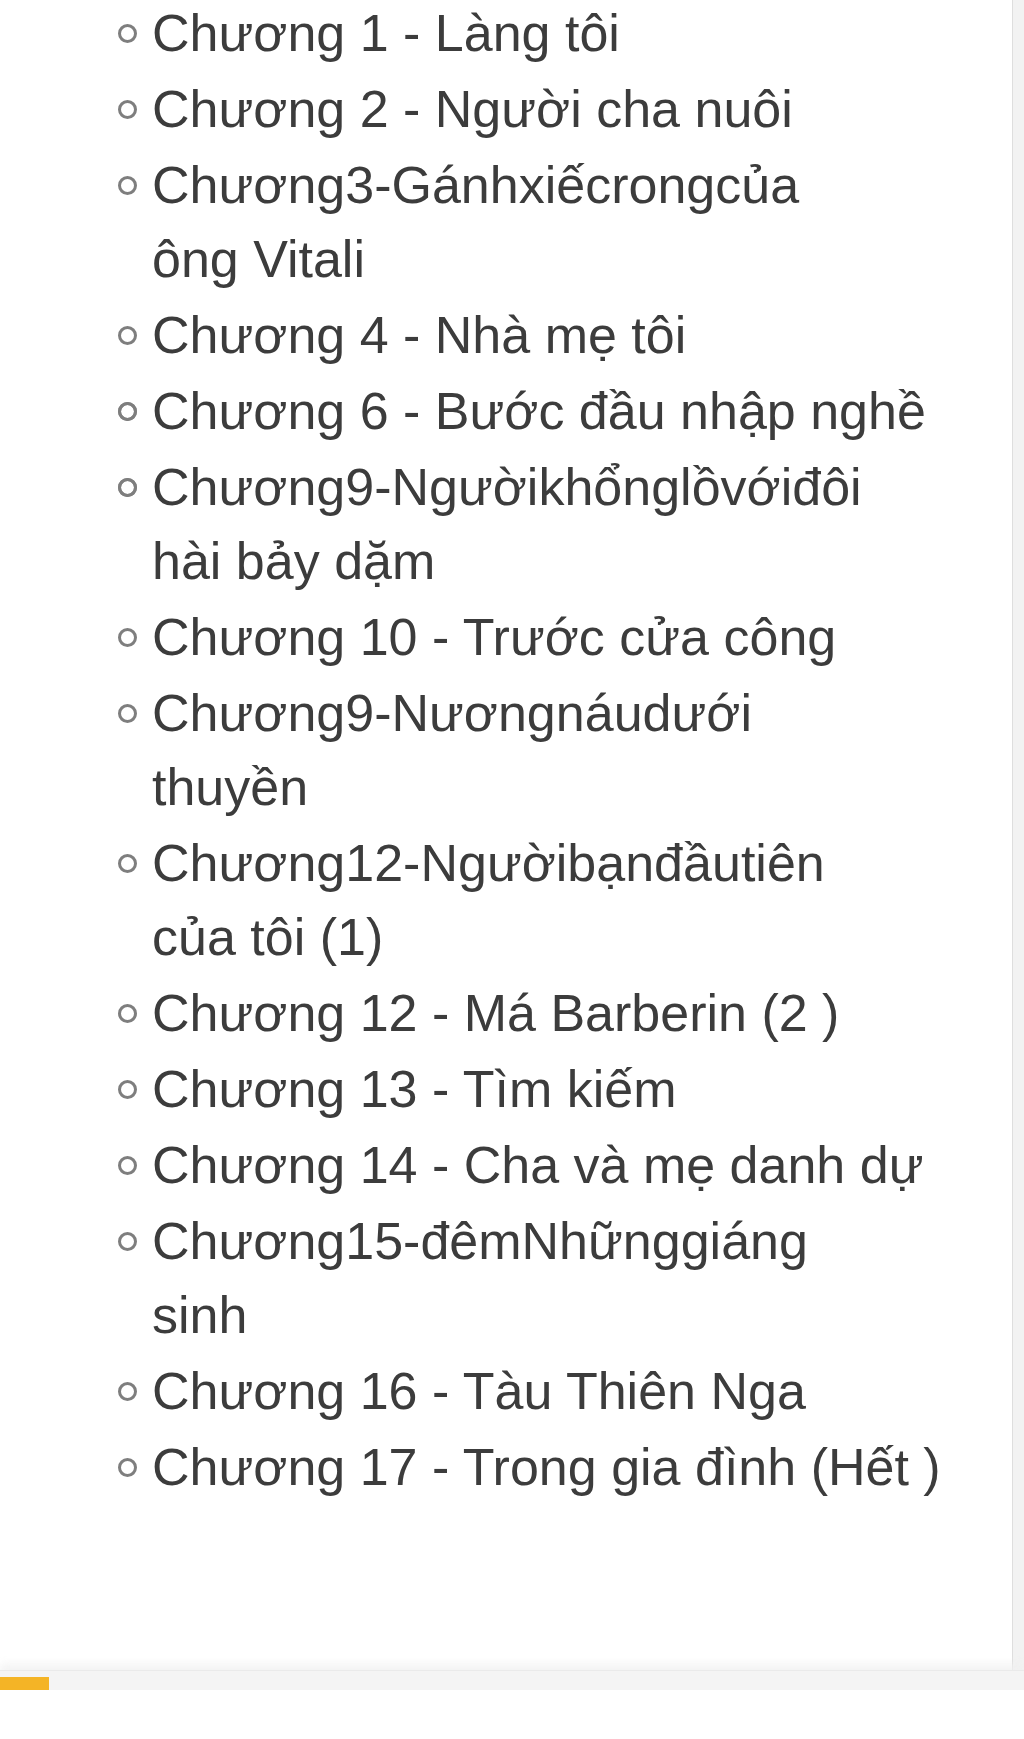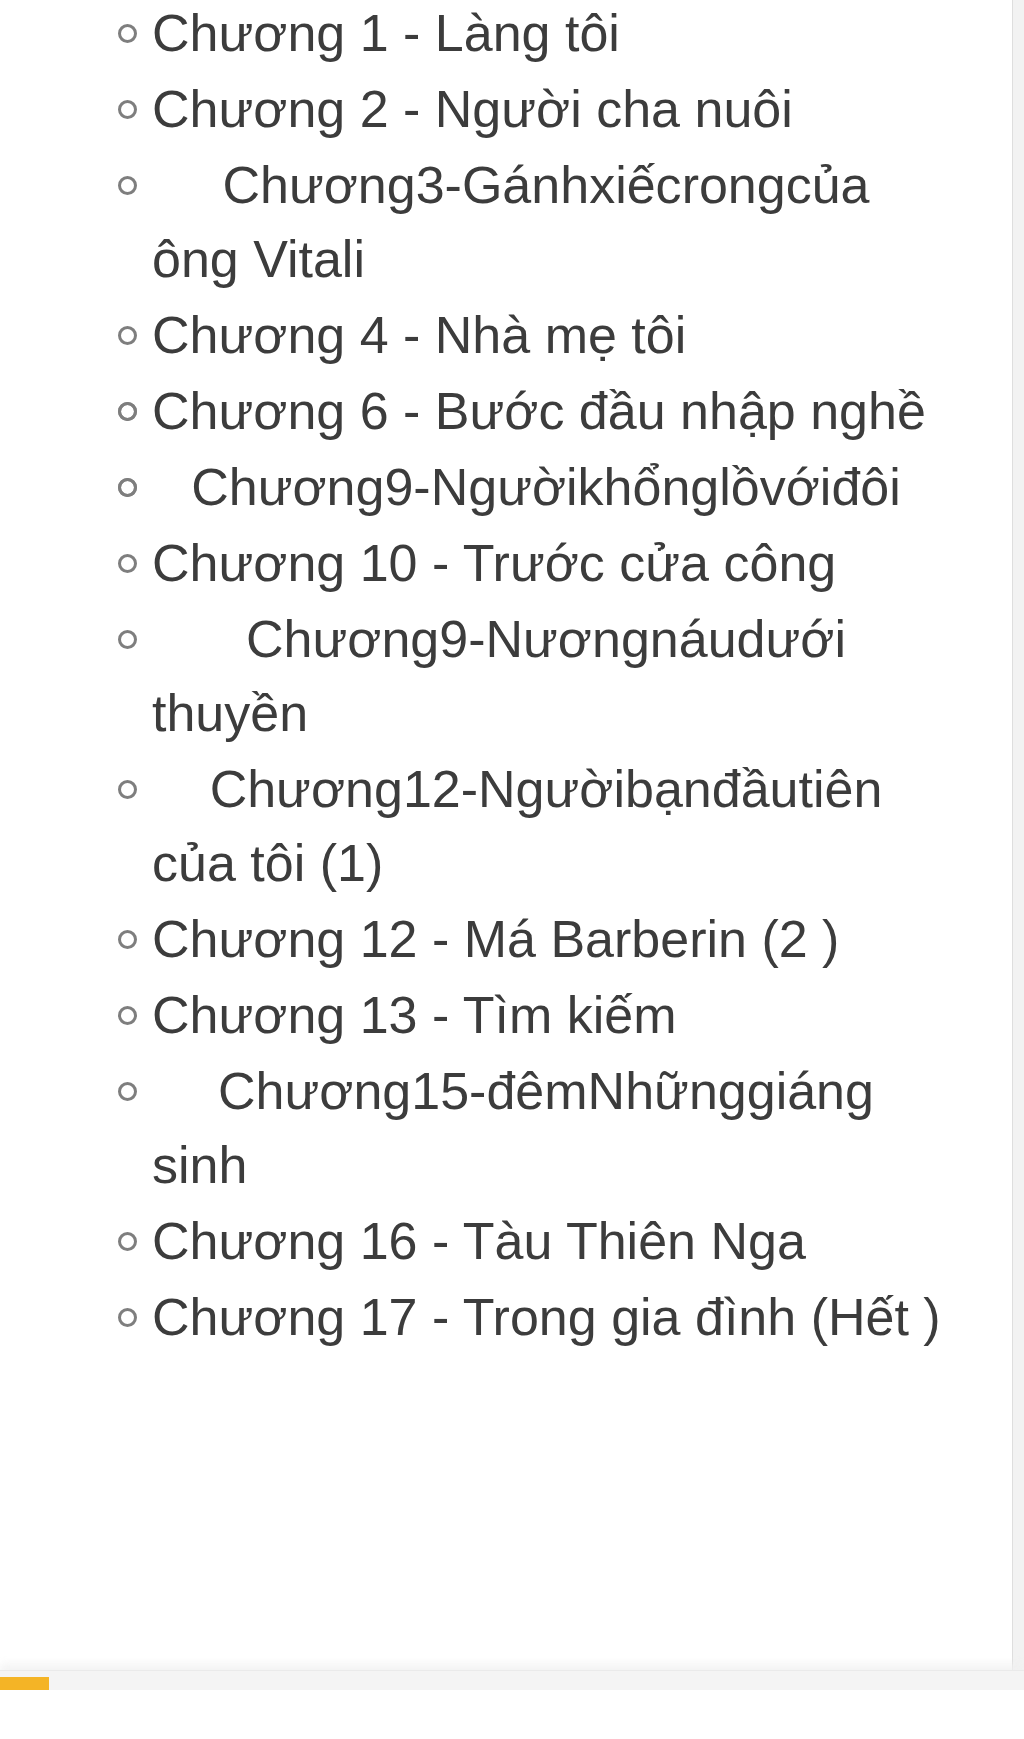--- a/index.html
+++ b/index.html
@@ -46,21 +46,21 @@
     top: 28px;
     width: 19px;
     height: 19px;
     border: 3px solid var(--bullet-color);
     border-radius: 50%;
     background: transparent;
   }
   .chapter-text .line { white-space: nowrap; }
   .chapter-text .line.justified {
     display: flex;
-    justify-content: center;
+    justify-content: flex-start;
   }
   .scroll-gutter {
     position: absolute;
     top: 0;
     right: 0;
     width: 12px;
     height: 100%;
     background: var(--gutter-bg);
     border-left: 1px solid var(--gutter-line);
     z-index: 4;
@@ -141,20 +141,21 @@
           <div class="line justified">
             <span class="word">Chương</span>
             <span class="word">9</span>
             <span class="word">-</span>
             <span class="word">Người</span>
             <span class="word">khổng</span>
             <span class="word">lồ</span>
             <span class="word">với</span>
             <span class="word">đôi</span>
           </div>
+          <div class="line">hài bảy dặm</div>
         </div>
       </li>
       <li class="chapter-item">
         <span class="bullet"></span>
         <div class="chapter-text">
           <div class="line">Chương 10 - Trước cửa công</div>
         </div>
       </li>
       <li class="chapter-item">
         <span class="bullet"></span>
@@ -188,20 +189,26 @@
       <li class="chapter-item">
         <span class="bullet"></span>
         <div class="chapter-text">
           <div class="line">Chương 12 - Má Barberin (2 )</div>
         </div>
       </li>
       <li class="chapter-item">
         <span class="bullet"></span>
         <div class="chapter-text">
           <div class="line">Chương 13 - Tìm kiếm</div>
+        </div>
+      </li>
+      <li class="chapter-item">
+        <span class="bullet"></span>
+        <div class="chapter-text">
+          <div class="line">Chương 14 - Cha và mẹ danh dự</div>
         </div>
       </li>
       <li class="chapter-item">
         <span class="bullet"></span>
         <div class="chapter-text">
           <div class="line justified">
             <span class="word">Chương</span>
             <span class="word">15</span>
             <span class="word">-</span>
             <span class="word">đêm</span>

